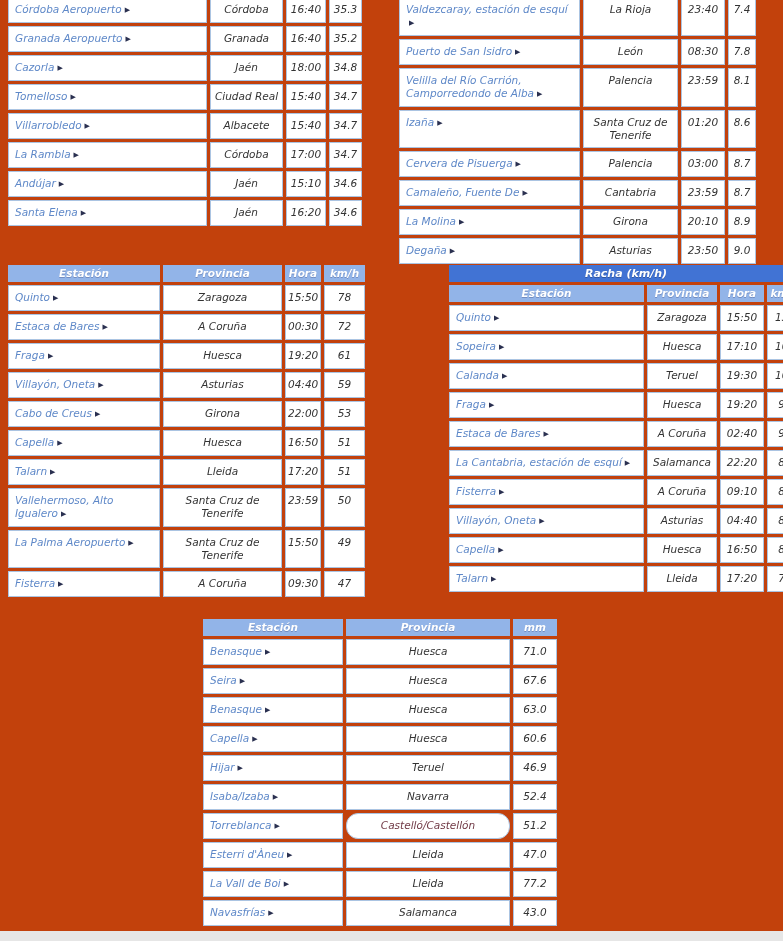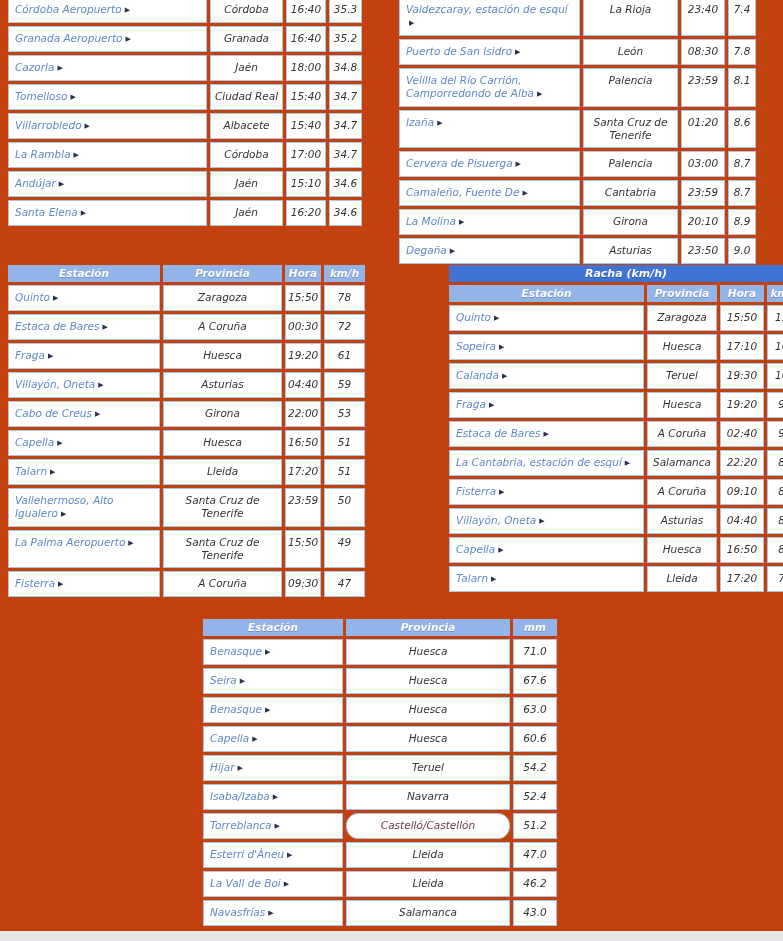--- a/index.html
+++ b/index.html
@@ -113,23 +113,23 @@
 
   <section class="tbl" id="tbl-precip">
     <div class="grid cols-e">
         <div class="hcell">Estación</div>
         <div class="hcell">Provincia</div>
         <div class="hcell">mm</div>
         <div class="row"><div class="cell station"><a class="slink" href="#"><span class="lbl">Benasque</span><span class="arrow">▶</span></a></div><div class="cell">Huesca</div><div class="cell">71.0</div></div>
         <div class="row"><div class="cell station"><a class="slink" href="#"><span class="lbl">Seira</span><span class="arrow">▶</span></a></div><div class="cell">Huesca</div><div class="cell">67.6</div></div>
         <div class="row"><div class="cell station"><a class="slink" href="#"><span class="lbl">Benasque</span><span class="arrow">▶</span></a></div><div class="cell">Huesca</div><div class="cell">63.0</div></div>
         <div class="row"><div class="cell station"><a class="slink" href="#"><span class="lbl">Capella</span><span class="arrow">▶</span></a></div><div class="cell">Huesca</div><div class="cell">60.6</div></div>
-        <div class="row"><div class="cell station"><a class="slink" href="#"><span class="lbl">Hijar</span><span class="arrow">▶</span></a></div><div class="cell">Teruel</div><div class="cell">54.2</div></div>
+        <div class="row"><div class="cell station"><a class="slink" href="#"><span class="lbl">Hijar</span><span class="arrow">▶</span></a></div><div class="cell">Teruel</div><div class="cell">46.9</div></div>
         <div class="row"><div class="cell station"><a class="slink" href="#"><span class="lbl">Isaba/Izaba</span><span class="arrow">▶</span></a></div><div class="cell">Navarra</div><div class="cell">52.4</div></div>
         <div class="row"><div class="cell station"><a class="slink" href="#"><span class="lbl">Torreblanca</span><span class="arrow">▶</span></a></div><div class="cell hl">Castelló/Castellón</div><div class="cell">51.2</div></div>
         <div class="row"><div class="cell station"><a class="slink" href="#"><span class="lbl">Esterri d'Àneu</span><span class="arrow">▶</span></a></div><div class="cell">Lleida</div><div class="cell">47.0</div></div>
-        <div class="row"><div class="cell station"><a class="slink" href="#"><span class="lbl">La Vall de Boi</span><span class="arrow">▶</span></a></div><div class="cell">Lleida</div><div class="cell">46.2</div></div>
+        <div class="row"><div class="cell station"><a class="slink" href="#"><span class="lbl">La Vall de Boi</span><span class="arrow">▶</span></a></div><div class="cell">Lleida</div><div class="cell">77.2</div></div>
         <div class="row"><div class="cell station"><a class="slink" href="#"><span class="lbl">Navasfrías</span><span class="arrow">▶</span></a></div><div class="cell">Salamanca</div><div class="cell">43.0</div></div>
       </div>
   </section>
 
   <div class="footer-bar"></div>
 </div>
 
 </body></html>

